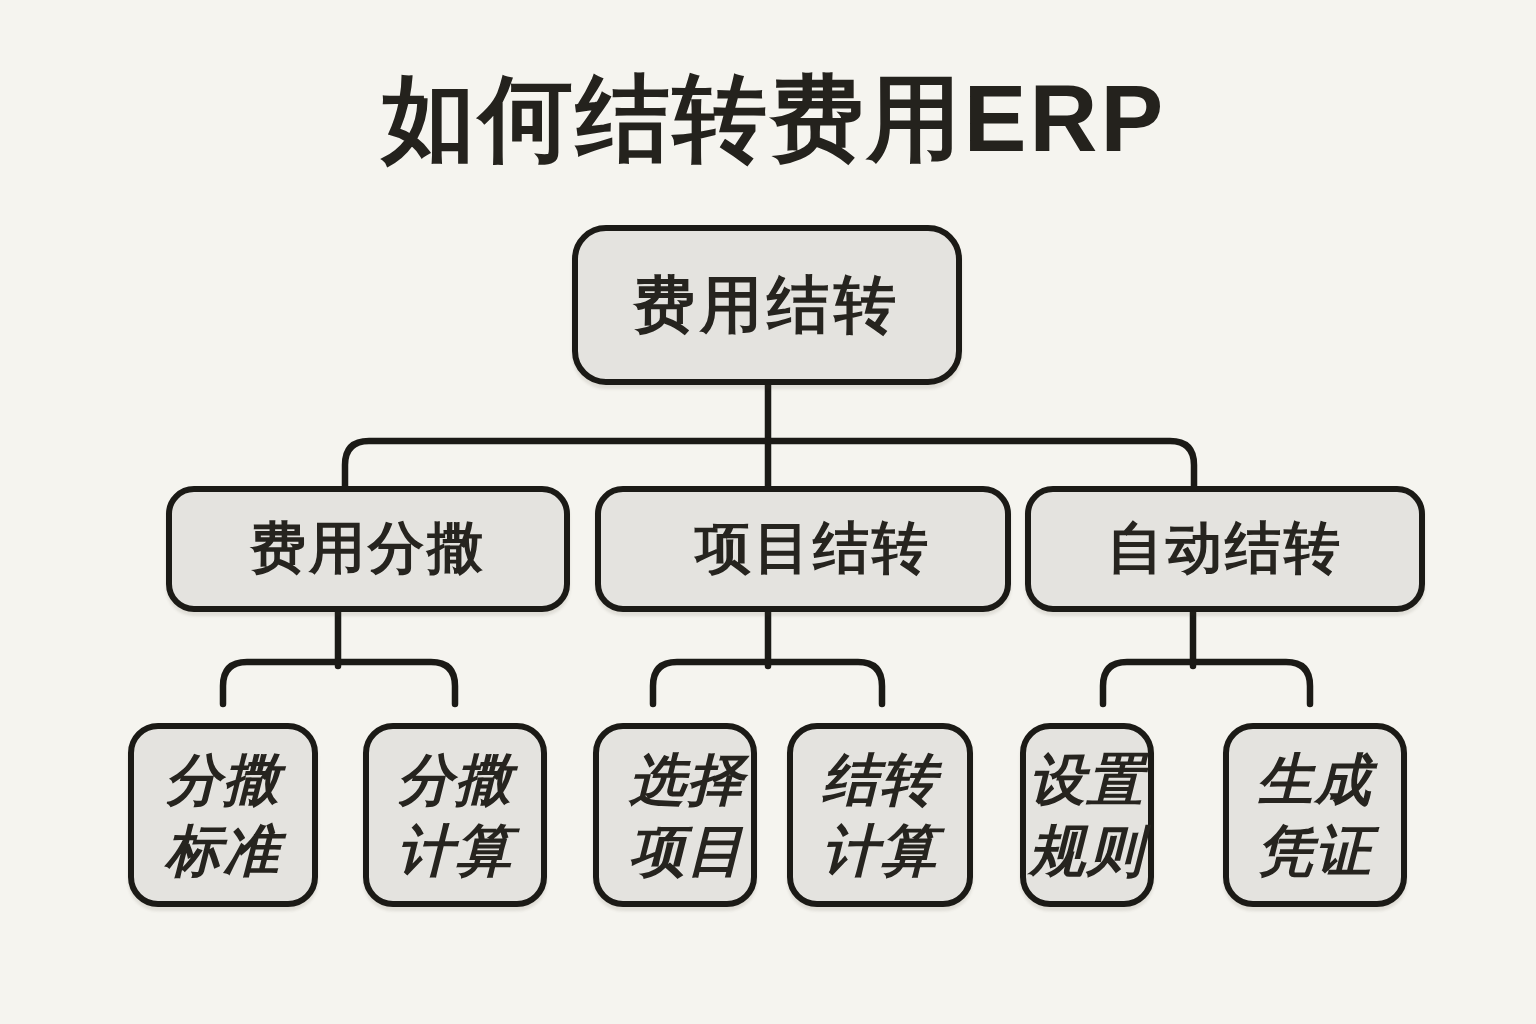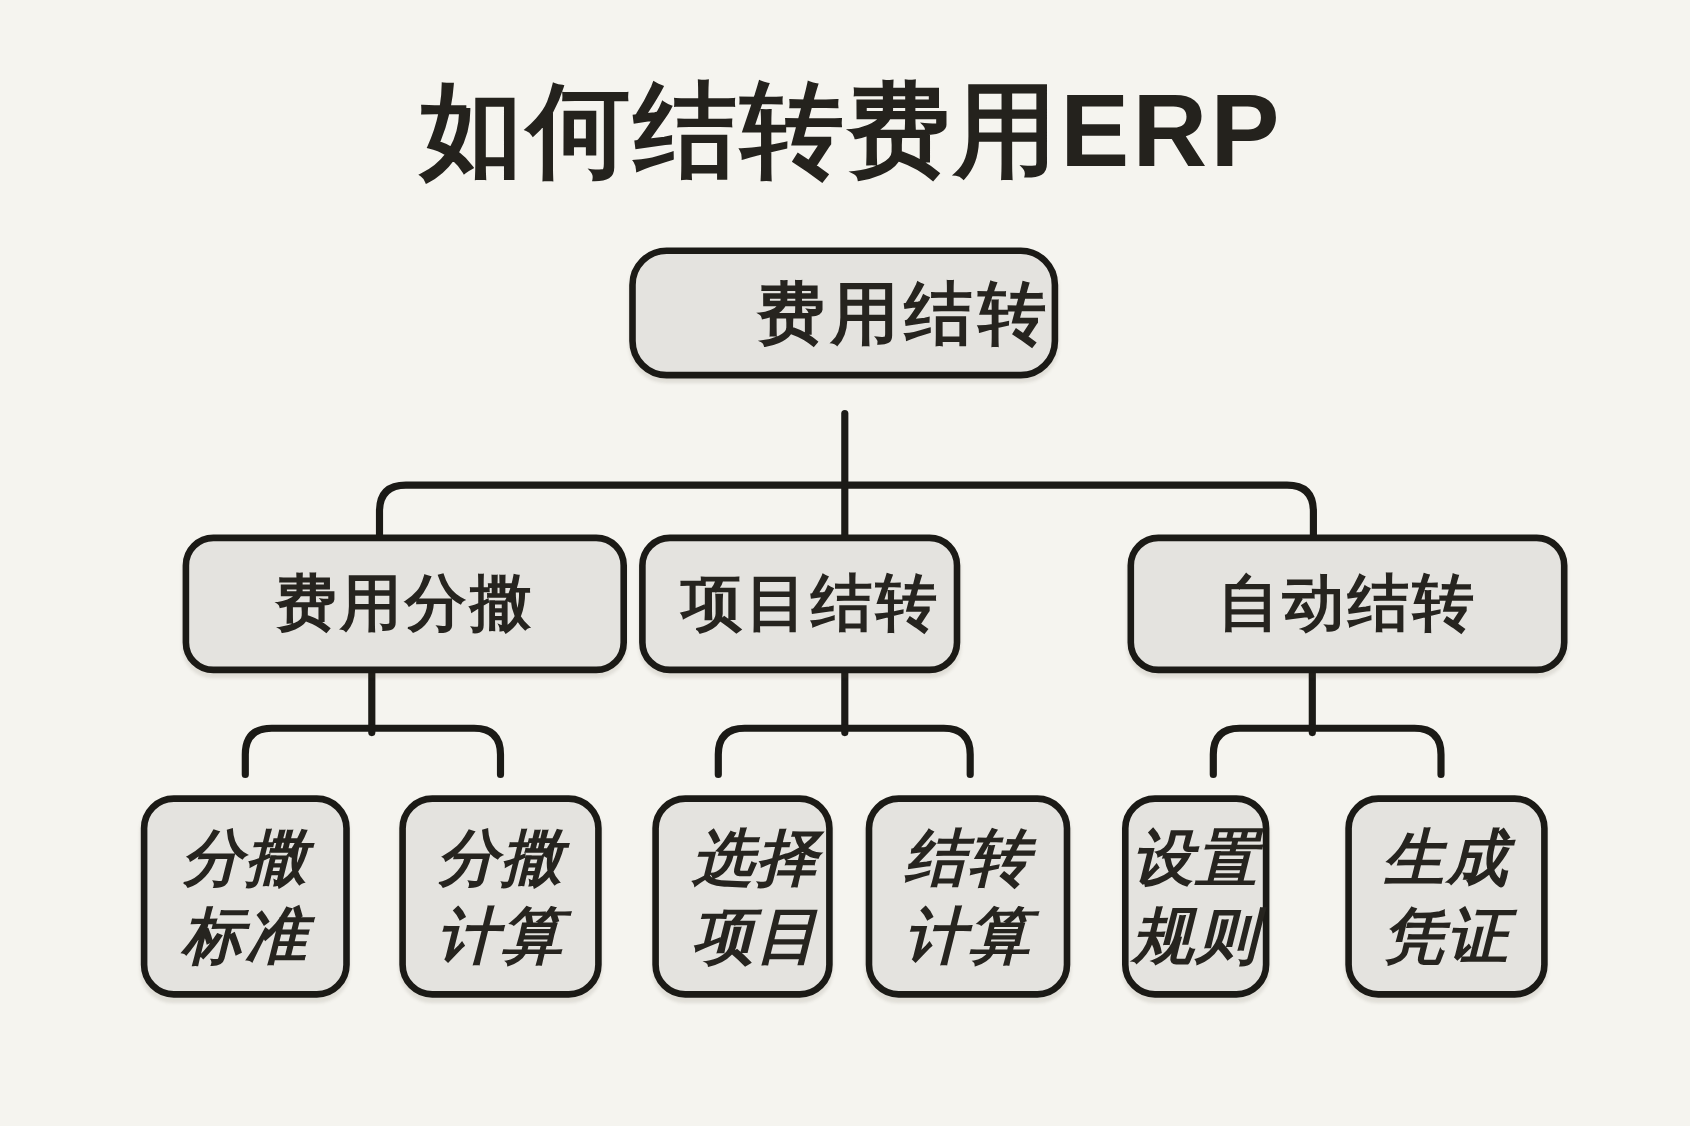--- a/index.html
+++ b/index.html
@@ -49,34 +49,33 @@
     display: flex;
     align-items: center;
     justify-content: center;
     text-align: center;
     color: #26241f;
     font-weight: 800;
     box-shadow: 0 4px 3px rgba(70, 62, 48, 0.12);
   }
   .node span { white-space: pre-line; }
   .root {
-    left: 572px; top: 225px; width: 390px; height: 119px;
+    left: 572px; top: 225px; width: 390px; height: 160px;
     border-radius: 34px;
     font-size: 62px;
     letter-spacing: 5px;
-    justify-content: flex-end;
   }
   .branch {
     top: 486px; height: 126px;
     border-radius: 28px;
     font-size: 56px;
     letter-spacing: 3px;
   }
   .b1 { left: 166px; width: 404px; }
-  .b2 { left: 581px; width: 292px; padding-left: 20px; }
+  .b2 { left: 595px; width: 416px; padding-left: 20px; }
   .b3 { left: 1025px; width: 400px; }
   .leaf {
     top: 723px; height: 184px;
     border-radius: 30px;
     font-size: 56px;
     line-height: 1.27;
     letter-spacing: 2px;
     font-style: italic;
   }
   .l1 { left: 128px;  width: 190px; }

